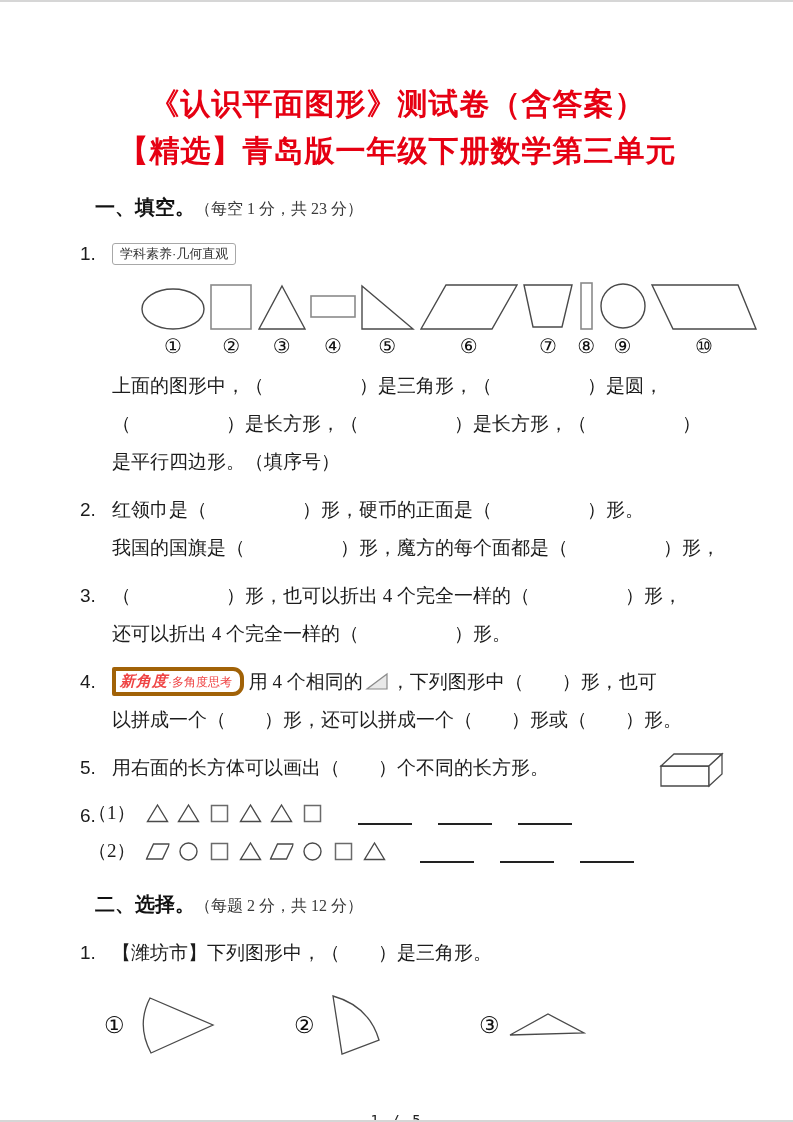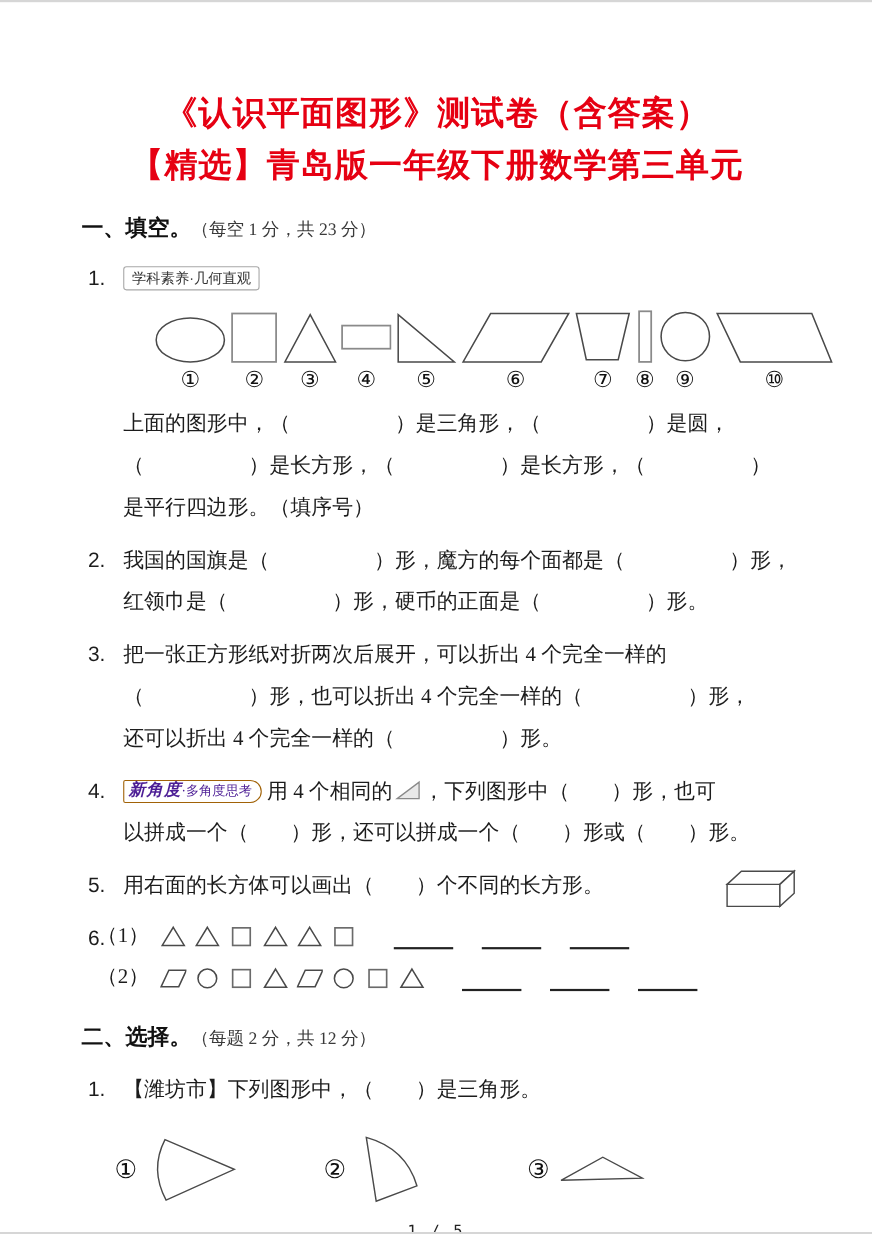--- a/index.html
+++ b/index.html
@@ -7,27 +7,27 @@
     width:793px;height:1122px;background:#ffffff;overflow:hidden;
     font-family:"Liberation Serif","DejaVu Serif",serif;
     color:#1c1c1c;border-top:2px solid #d6d6d6;border-bottom:2px solid #d6d6d6;
     box-sizing:border-box;
   }
   .page{padding:0 72px 0 74px;position:relative;height:100%;box-sizing:border-box;}
   
   .title{margin-top:78px;text-align:center;font-weight:bold;font-size:30px;line-height:47px;letter-spacing:1px;}
   
   .sec{margin-top:20px;font-size:19px;}
-  .sec b{font-size:20px;color:#111;}
+  .sec b{font-size:20px;color:#111;margin-left:21px;}
   .sec .note{color:#3a3a3a;font-size:16px;}
   
   .q{position:relative;margin-top:10px;padding-left:38px;font-size:19px;line-height:38px;}
   .q .qnum{position:absolute;left:6px;top:0;font-family:"Liberation Sans","DejaVu Sans",sans-serif;font-size:19px;}
   .badge1{display:inline-block;border:1px solid #a8a8a8;border-radius:3px;padding:1px 7px;font-size:13px;line-height:18px;color:#333;vertical-align:2px;font-family:"Liberation Sans","DejaVu Sans",sans-serif;}
-  .badge2{display:inline-block;border:1px solid #a16207;border-radius:2px 11px 11px 2px;padding:0 8px 0 4px;font-size:12px;line-height:19px;color:#4c1d95;vertical-align:2px;font-family:Liberation Serif, serif;}
+  .badge2{display:inline-block;border:4px solid #a16207;border-radius:2px 11px 11px 2px;padding:0 8px 0 4px;font-size:12px;line-height:19px;color:#ef4444;vertical-align:2px;font-family:Liberation Sans, sans-serif;}
   .badge2 .strong{font-weight:bold;font-style:italic;font-size:15px;letter-spacing:1px;}
   
   .shapes-row{display:flex;justify-content:space-between;align-items:flex-end;margin:8px 0 0 28px;width:618px;}
   .shape-cell{display:flex;flex-direction:column;align-items:center;}
   .shape-cell svg{display:block;}
   .shape-label{font-size:20px;line-height:26px;margin-top:2px;color:#111;}
   .shape-stroke{fill:none;stroke:#4a4a4a;stroke-width:1.4;}
   .shape-stroke-light{fill:none;stroke:#8a8a8a;stroke-width:1.6;}
   
   .pat-row{display:flex;align-items:flex-end;margin-top:6px;font-size:19px;line-height:32px;}
@@ -145,27 +145,26 @@
       </div>
     </div>
 
     <div style="margin-top:8px;">上面的图形中，（　　　　　）是三角形，（　　　　　）是圆，</div>
     <div>（　　　　　）是长方形，（　　　　　）是长方形，（　　　　　）</div>
     <div>是平行四边形。（填序号）</div>
   </div>
 
   <div class="q">
     <span class="qnum">2.</span>
+    <div>红领巾是（　　　　　）形，硬币的正面是（　　　　　）形。</div>
     <div>我国的国旗是（　　　　　）形，魔方的每个面都是（　　　　　）形，</div>
-    <div>红领巾是（　　　　　）形，硬币的正面是（　　　　　）形。</div>
   </div>
 
   <div class="q">
     <span class="qnum">3.</span>
-    <div>把一张正方形纸对折两次后展开，可以折出 4 个完全一样的</div>
     <div>（　　　　　）形，也可以折出 4 个完全一样的（　　　　　）形，</div>
     <div>还可以折出 4 个完全一样的（　　　　　）形。</div>
   </div>
 
   <div class="q">
     <span class="qnum">4.</span>
     <div>
       <span class="badge2"><span class="strong">新角度</span><span>·多角度思考</span></span>
       <span>用 4 个相同的</span><svg class="inline-tri" width="24" height="20">
           <polygon points="2,18 22,18 22,3" fill="#e9e9e9" stroke="#8a8a8a" stroke-width="1.2"></polygon>

